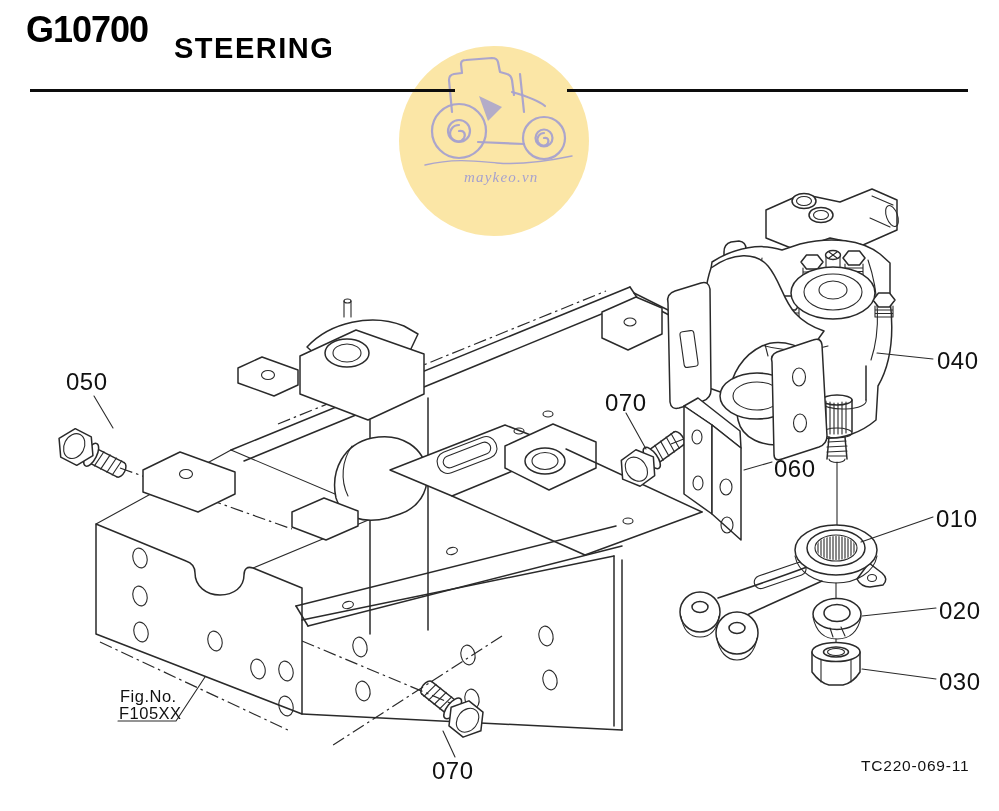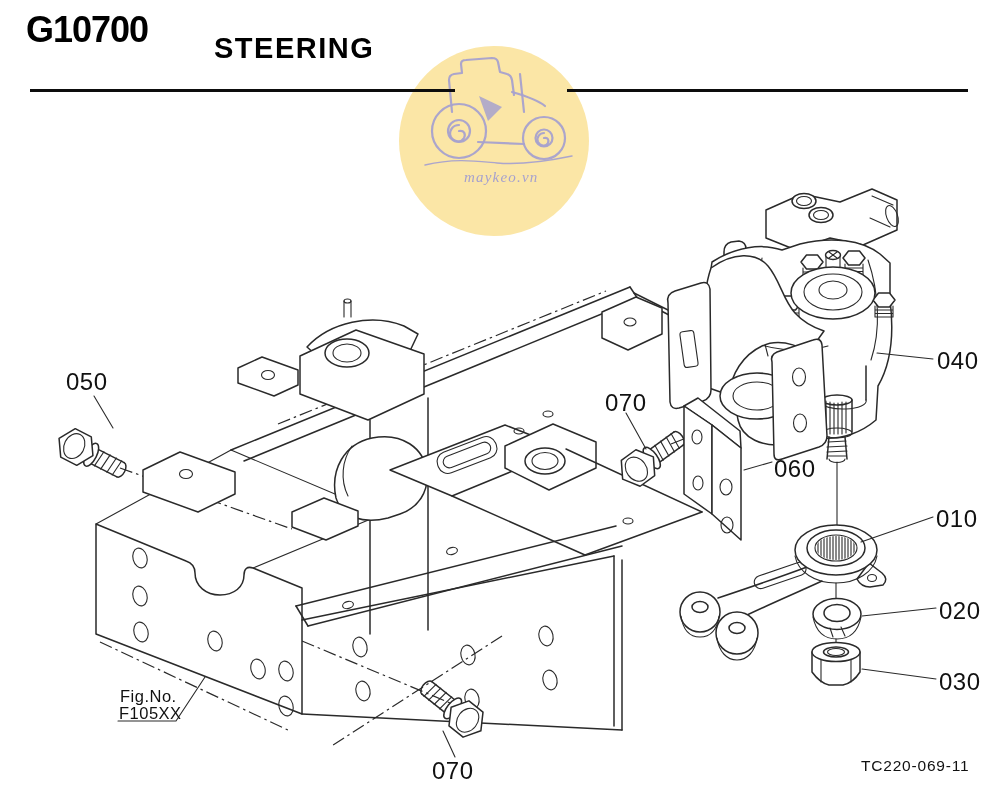--- a/index.html
+++ b/index.html
@@ -7,21 +7,21 @@
     --watermark-fill:#FBE6A6; --watermark-line:#A6A1CE;
   }
   html,body{margin:0;padding:0;background:#fff;}
   #page{position:relative;width:999px;height:811px;background:#fff;overflow:hidden;
         font-family:"Liberation Sans",sans-serif;border-radius:21px;}
   .hdr-code{position:absolute;left:26px;top:9px;font-size:36px;font-weight:bold;
             letter-spacing:-1px;color:#000;}
   .hdr-vi{position:absolute;left:174px;top:1px;font-size:27px;font-weight:bold;
           letter-spacing:2.5px;color:#000;font-family:"Liberation Serif",serif;}
   .hdr-en{position:absolute;left:174px;top:32px;font-size:29px;font-weight:bold;
-          letter-spacing:1.5px;color:#000;margin-left:40px;}
+          letter-spacing:1.5px;color:#000;}
   svg{position:absolute;left:0;top:0;}
   .ln{stroke:var(--line);stroke-width:1.5;fill:none;stroke-linecap:round;stroke-linejoin:round;}
   .lnf{stroke:var(--line);stroke-width:1.5;fill:#fff;stroke-linecap:round;stroke-linejoin:round;}
   .thin{stroke-width:1.1;}
   .dd{stroke:var(--line);stroke-width:1.2;fill:none;stroke-dasharray:13 4 2.5 4;}
   .wm-ln{stroke:var(--watermark-line);stroke-width:2.2;fill:none;
          stroke-linecap:round;stroke-linejoin:round;opacity:.95;}
   .callout{font:24px "Liberation Sans",sans-serif;letter-spacing:.5px;fill:var(--text);}
   .figtext{font:16.5px "Liberation Sans",sans-serif;letter-spacing:.5px;fill:var(--text);}
   .sheet{font:15.5px "Liberation Sans",sans-serif;letter-spacing:.8px;fill:var(--text);}

